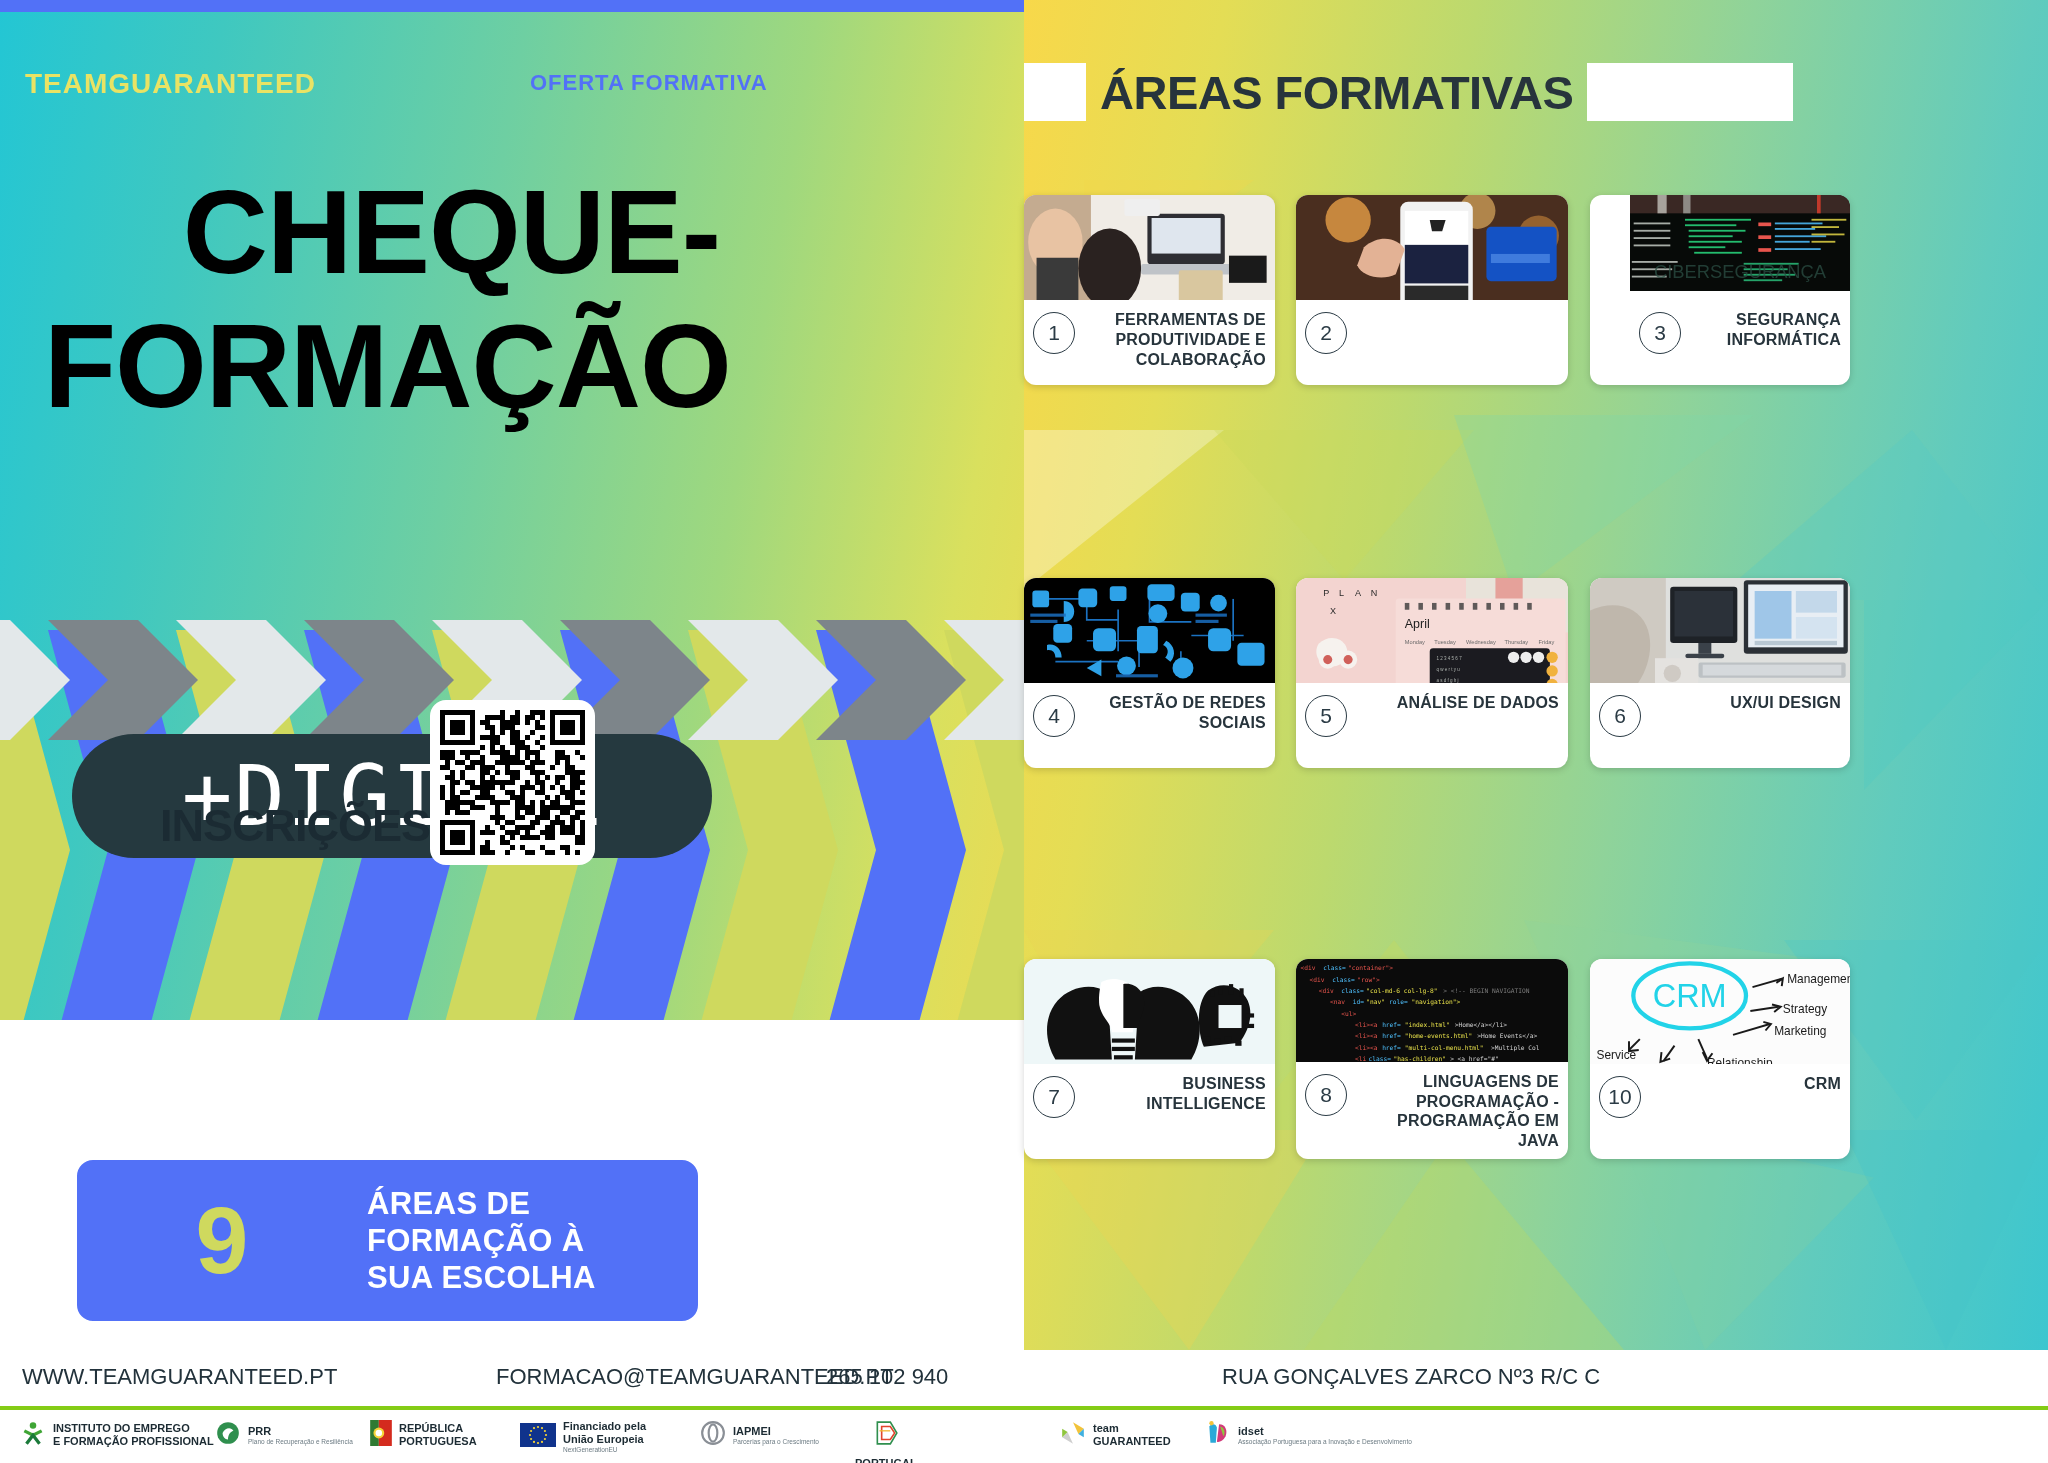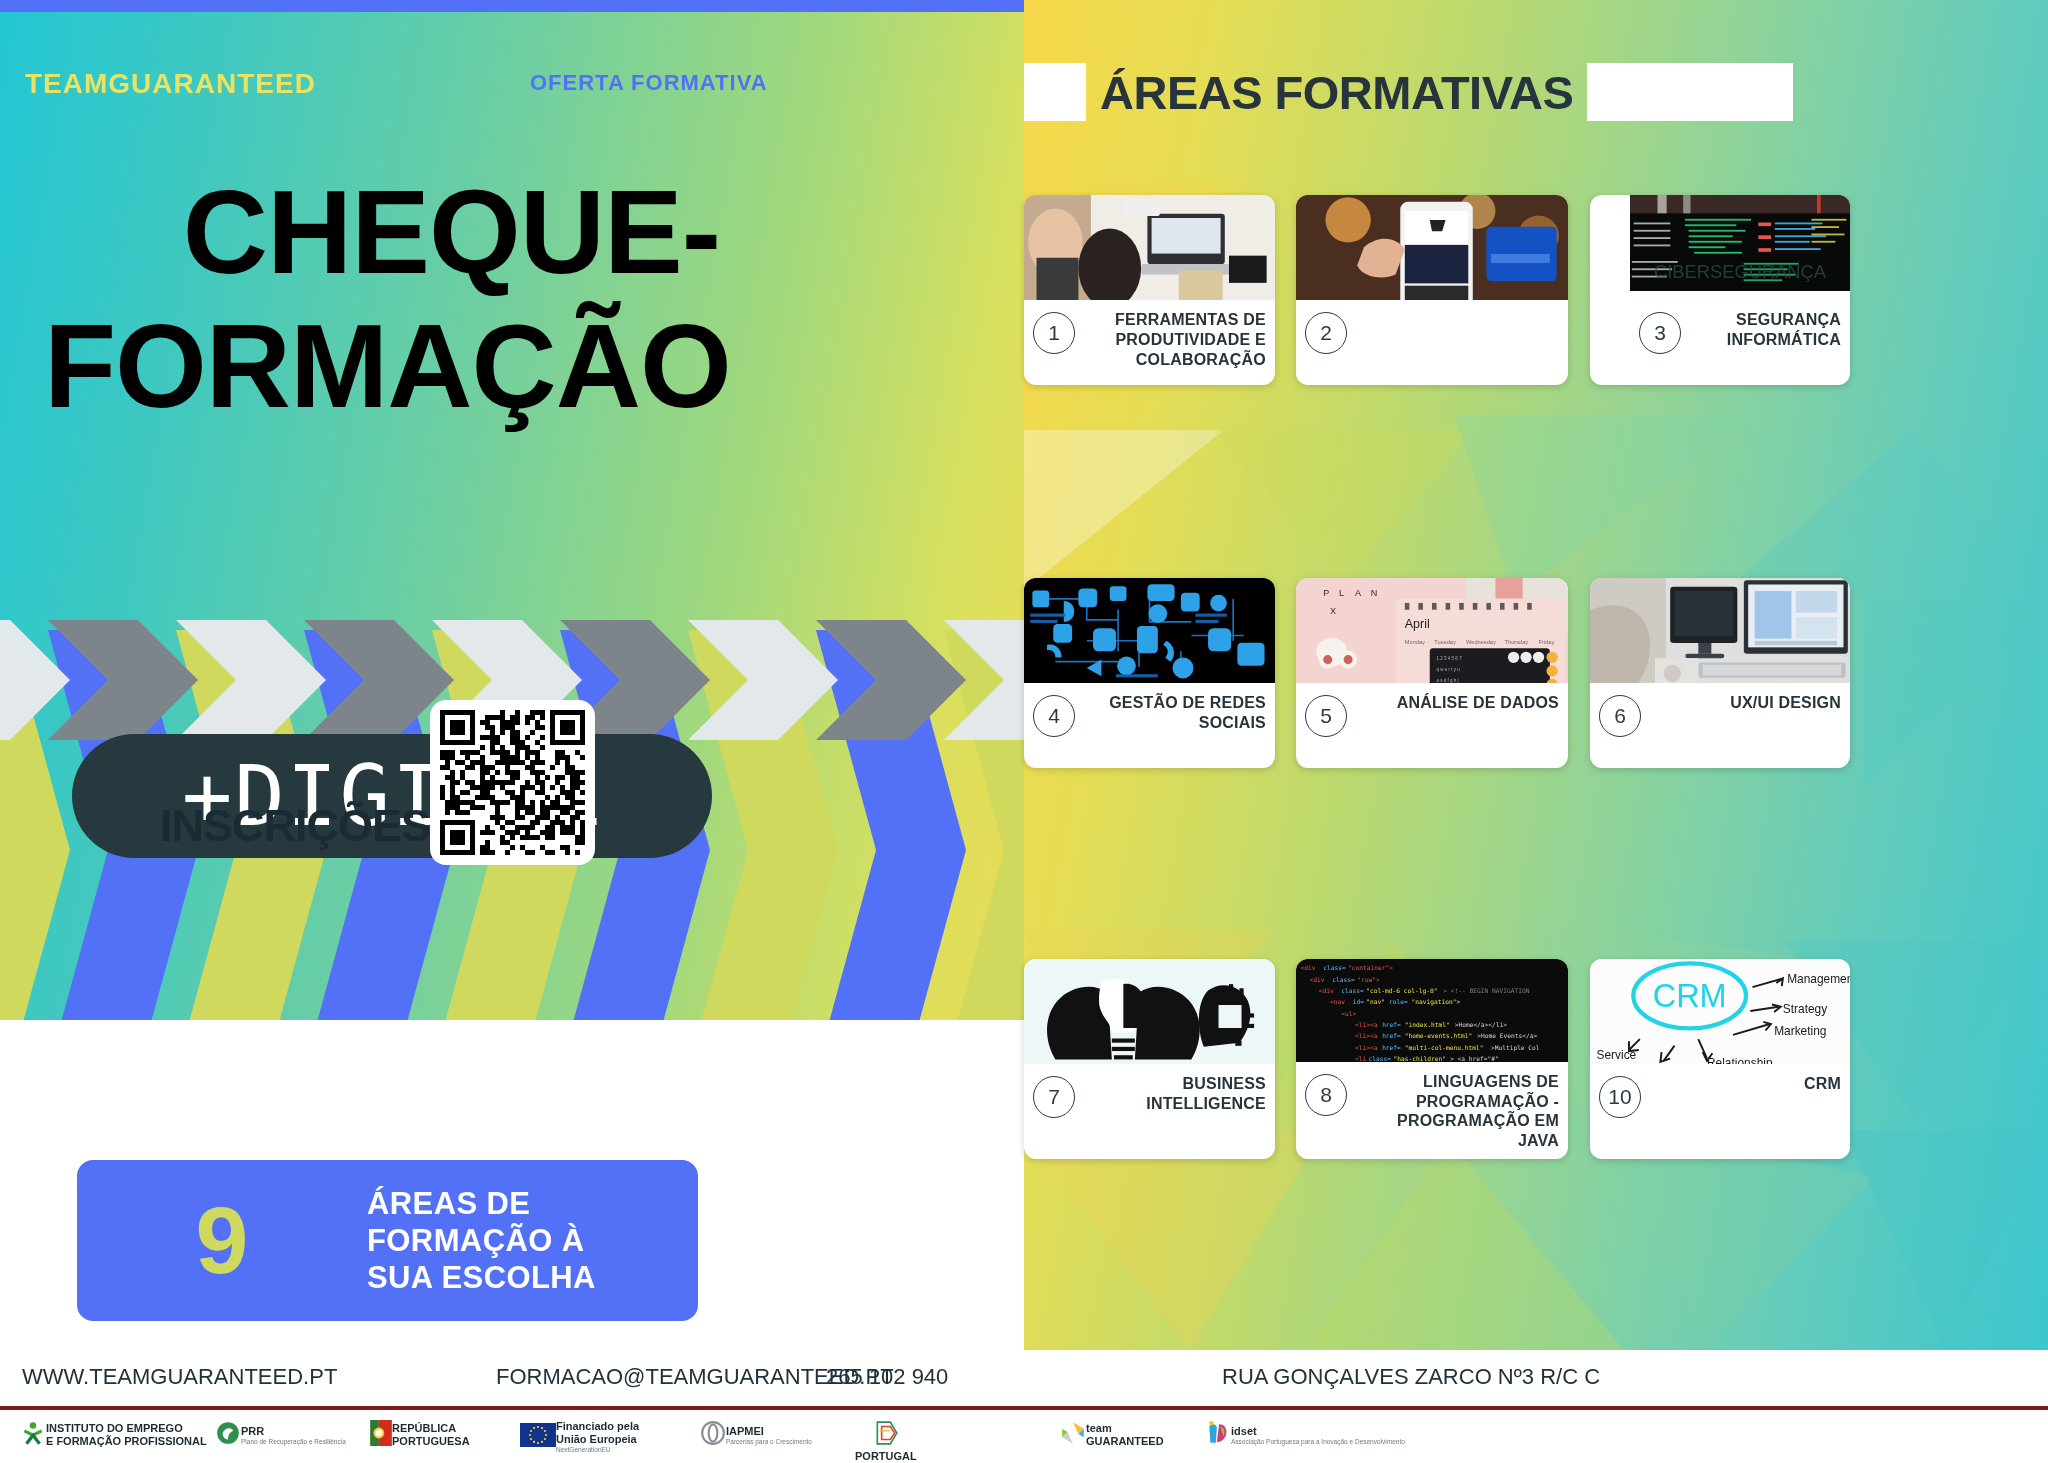--- a/index.html
+++ b/index.html
@@ -84,26 +84,26 @@
      border-radius:50%; display:flex; align-items:center; justify-content:center;
      font-size:21px; color:#2b3b45; font-weight:normal; margin-top:2px; }
   .ccard .lbl { flex:1; text-align:right; font-size:16px; font-weight:bold;
      color:#27343c; line-height:1.24; letter-spacing:0.2px; }
 
   
   .art { position:absolute; inset:0; }
 
   
   .footer-bar { position:absolute; left:0; top:1350px; width:2048px; height:60px;
-     background:#fff; border-bottom:4px solid #7f1d1d; z-index:25; }
+     background:#fff; border-bottom:4px solid #84cc16; z-index:25; }
   .f-item { position:absolute; top:14px; font-size:22px; color:#22323b; white-space:nowrap; }
 
   .logo-bar { position:absolute; left:0; top:1414px; width:2048px; height:49px;
      background:#fff; z-index:25; display:flex; align-items:center; }
-  .logo { position:absolute; top:6px; display:flex; align-items:center; }
+  .logo { position:absolute; top:6px; display:flex; align-items:center; gap:7px; }
   .logo .lt { font-size:11px; font-weight:bold; color:#1c2b33; line-height:1.2; }
   .logo .ls { font-size:6.5px; color:#6b7a82; line-height:1.2; font-weight:normal; }
   .addr2 { position:absolute; left:1690px; top:1424px; font-size:22px; color:#22323b; }
 </style>
 </head>
 <body>
 
 <div class="poster">
 
   <div class="left-panel">

